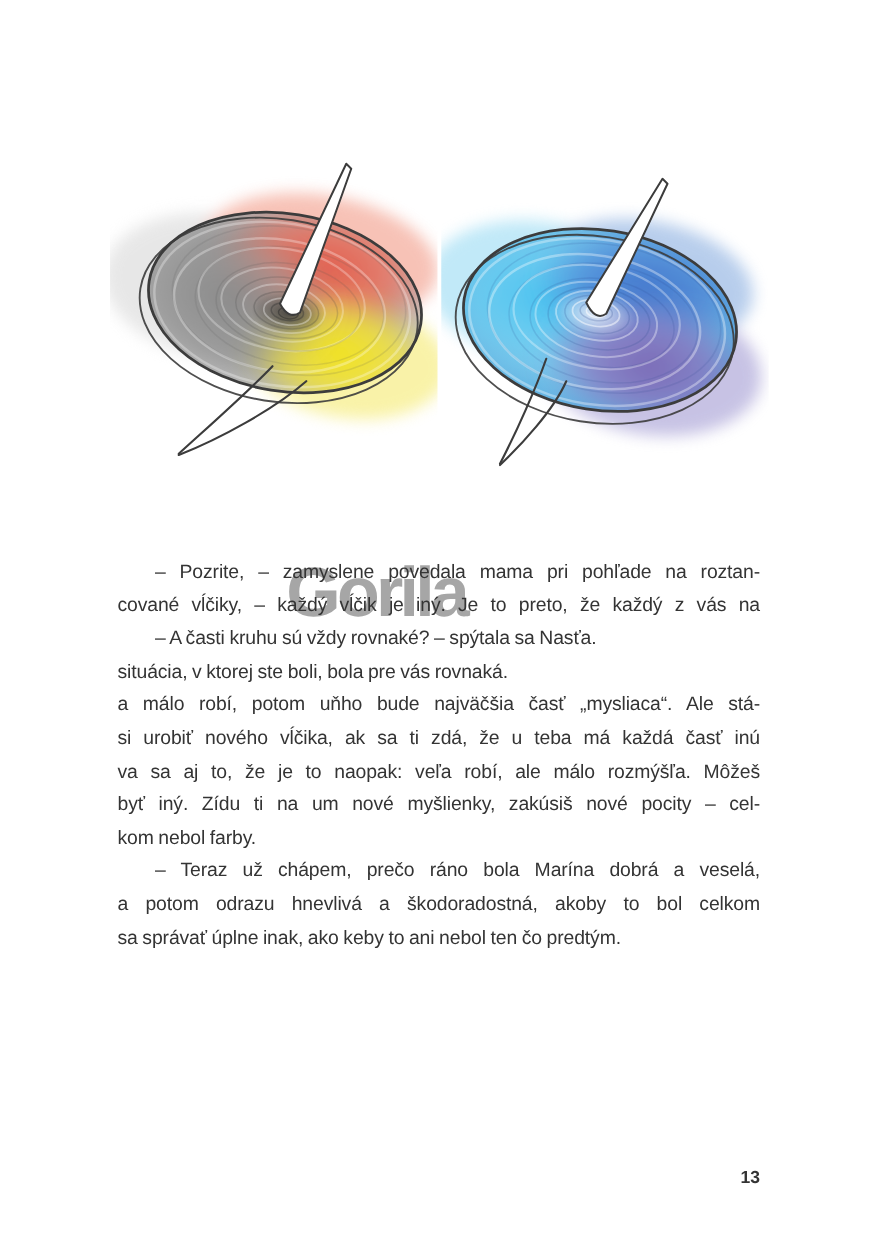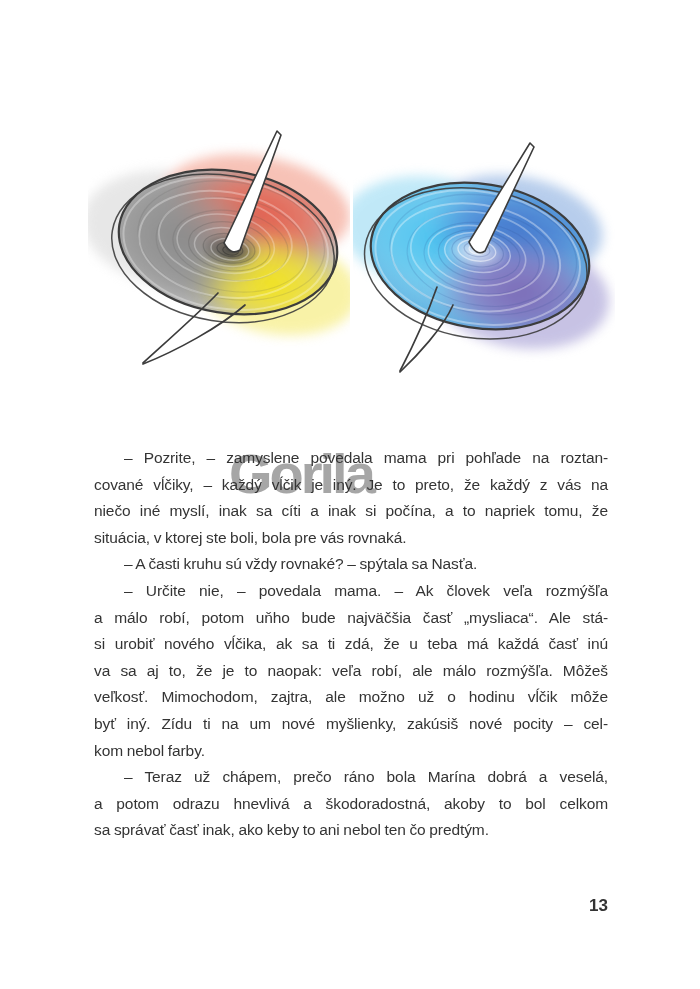--- a/index.html
+++ b/index.html
@@ -21,22 +21,22 @@
     font-size:15.5px;letter-spacing:-0.1px;word-spacing:-0.5px;
   }
   .line{
     height:26.6px;line-height:26.6px;
     text-align:justify;text-align-last:justify;
     overflow:visible;white-space:normal;
   }
   .line.indent{text-indent:30px;}
   .line.para-end{text-align-last:left;}
   .pagenum{
-    position:absolute;left:94px;top:896px;width:514px;z-index:3;
-    text-align:right;font-size:17px;font-weight:bold;line-height:1.2;
+    position:absolute;left:94px;top:933px;width:514px;z-index:3;
+    text-align:right;font-size:14px;font-weight:bold;line-height:1.2;
     color:var(--text-color,#343434);
   }
 </style>
 </head>
 <body>
 
 <div class="page">
 
   <svg class="illu" style="left:88px;top:116px;" width="262" height="255" viewBox="0 0 262 255">
     <defs>
@@ -184,30 +184,27 @@
       <path d="M100,187 C90,210 64,238 47,254"></path>
     </g>
     <path d="M116,124 L177,25 L181,29 L132,133 Q123,139 116,124 Z" fill="#ffffff" stroke="#3c3c3c" stroke-width="1.6" stroke-linejoin="round"></path>
   </svg>
 
   <div class="watermark">Gorila</div>
 
   <div class="textblock">
       <div class="line indent">– Pozrite, – zamyslene povedala mama pri pohľade na roztan-</div>
       <div class="line">cované vĺčiky, – každý vĺčik je iný. Je to preto, že každý z vás na</div>
-      <div class="line">niečo iné myslí, inak sa cíti a inak si počína, a to napriek tomu, že</div>
+      <div class="line indent para-end">– A časti kruhu sú vždy rovnaké? – spýtala sa Nasťa.</div>
       <div class="line para-end">situácia, v ktorej ste boli, bola pre vás rovnaká.</div>
-      <div class="line indent para-end">– A časti kruhu sú vždy rovnaké? – spýtala sa Nasťa.</div>
-      <div class="line indent">– Určite nie, – povedala mama. – Ak človek veľa rozmýšľa</div>
       <div class="line">a málo robí, potom uňho bude najväčšia časť „mysliaca“. Ale stá-</div>
       <div class="line">si urobiť nového vĺčika, ak sa ti zdá, že u teba má každá časť inú</div>
       <div class="line">va sa aj to, že je to naopak: veľa robí, ale málo rozmýšľa. Môžeš</div>
-      <div class="line">veľkosť. Mimochodom, zajtra, ale možno už o hodinu vĺčik môže</div>
       <div class="line">byť iný. Zídu ti na um nové myšlienky, zakúsiš nové pocity – cel-</div>
       <div class="line para-end">kom nebol farby.</div>
       <div class="line indent">– Teraz už chápem, prečo ráno bola Marína dobrá a veselá,</div>
       <div class="line">a potom odrazu hnevlivá a škodoradostná, akoby to bol celkom</div>
-      <div class="line para-end">sa správať časť inak, ako keby to ani nebol ten čo predtým.</div>
+      <div class="line para-end">sa správať úplne inak, ako keby to ani nebol ten čo predtým.</div>
     </div>
 
   <div class="pagenum">13</div>
 
 </div>
 
 </body></html>

